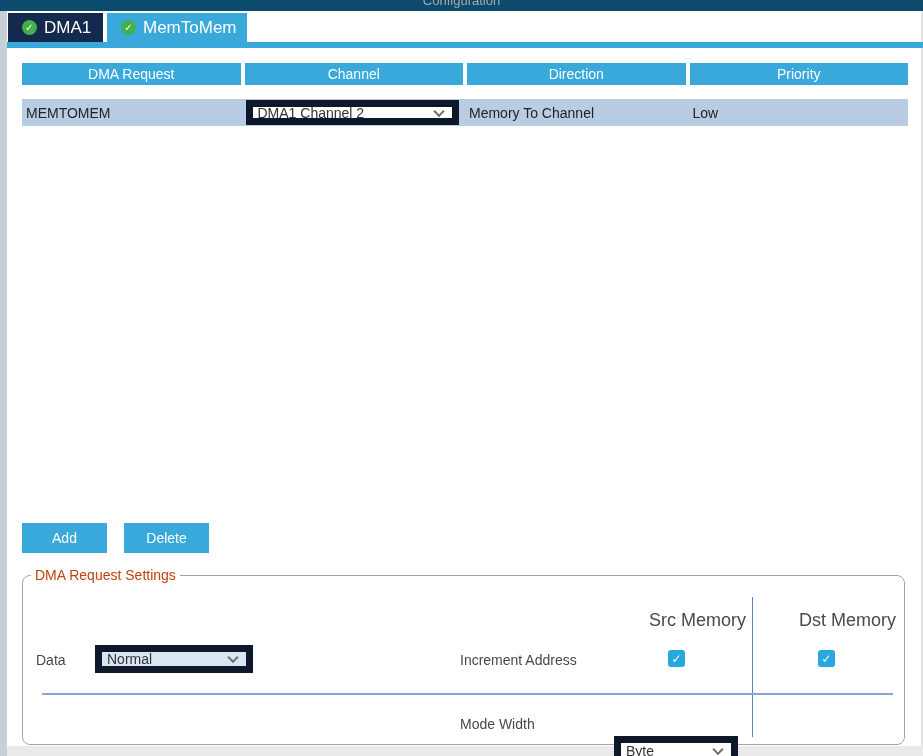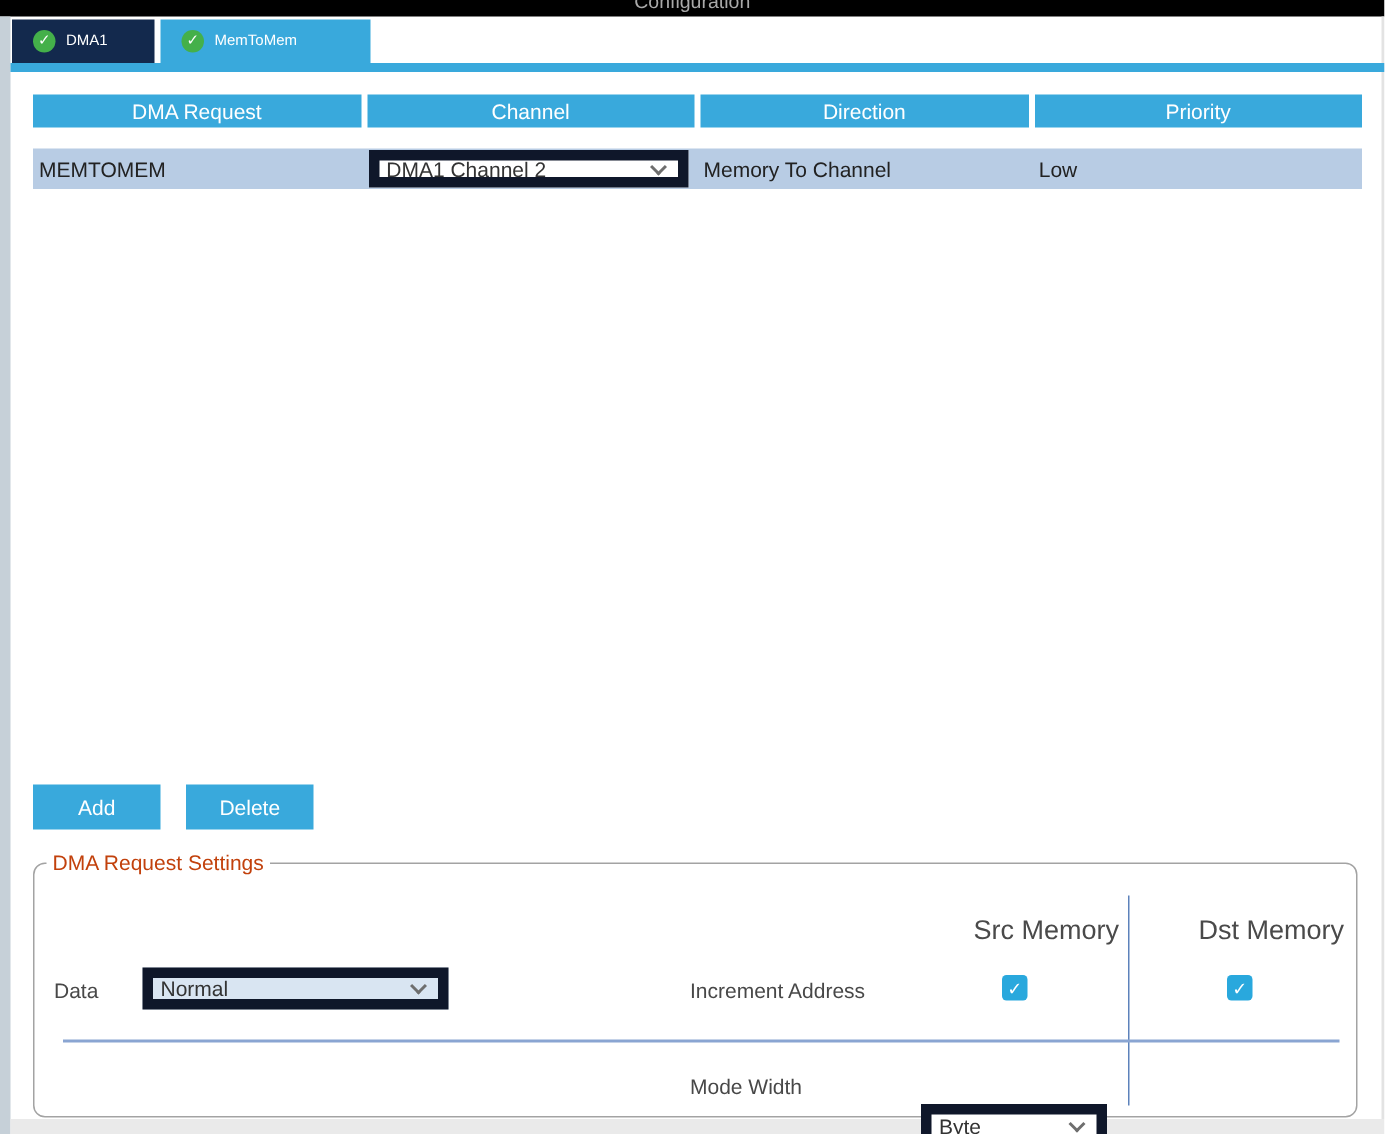--- a/index.html
+++ b/index.html
@@ -5,34 +5,34 @@
   * { margin:0; padding:0; box-sizing:border-box; }
   html,body { width:923px; height:756px; }
   body {
     font-family:"Liberation Sans","DejaVu Sans",sans-serif;
     background:#ffffff; position:relative; overflow:hidden;
     color:#3f3f3f;
   }
   .abs { position:absolute; }
 
   
-  .title-bar { left:0; top:0; width:923px; height:11px; background:#000000; overflow:hidden; }
+  .title-bar { left:0; top:0; width:923px; height:11px; background:#0c4a6e; overflow:hidden; }
   .title-bar .title-text {
     position:absolute; left:0; top:-7px; width:100%; text-align:center;
     color:#a9a9a9; font-size:13px; line-height:16px;
   }
 
   
   .left-strip   { left:0; top:11px; width:7px; height:745px; background:#c6d0d8; }
   .bottom-strip { left:7px; top:746px; width:916px; height:10px; background:#eaeaea; }
   .right-strip  { left:921px; top:11px; width:2px; height:735px; background:#e3e3e3; }
 
   
   .tab { top:13px; height:29px; display:flex; align-items:center; gap:7px;
-         padding:10px 14px; font-size:10px; color:#ffffff; cursor:pointer; }
+         padding:10px 14px; font-size:17px; color:#ffffff; cursor:pointer; }
   .tab-dma1 { left:8px; width:95px; background:#13294d; }
   .tab-memtomem { left:107px; width:140px; background:#39a9dc; }
   .tab-underline { left:7px; top:42px; width:916px; height:6px; background:#39a9dc; }
   .check-icon {
     width:15px; height:15px; border-radius:50%; background:#44b04a;
     display:flex; align-items:center; justify-content:center; flex:0 0 auto;
   }
   .check-icon::after { content:"✓"; color:#ffffff; font-size:10px; line-height:1; }
 
   
@@ -72,21 +72,21 @@
 
   .col-head { top:610px; font-size:18px; color:#4a4a4a; text-align:right; width:140px; }
   .src-head { left:606px; }
   .dst-head { left:756px; }
 
   .v-divider { left:752px; top:597px; width:1px; height:140px; background:#5d82bb; }
   .h-divider { left:42px; top:693px; width:851px; height:2px; background:#8aa5d2; }
 
   .lbl { font-size:14px; color:#484848; }
   .mode-label { left:36px; top:652px; }
-  .combo-mode { left:95px; top:645px; width:204px; height:28px; background:#d9e5f2; }
+  .combo-mode { left:95px; top:645px; width:158px; height:28px; background:#d9e5f2; }
   .inc-label { left:460px; top:652px; }
 
   .checkbox { top:650px; width:17px; height:17px; background:#29a8dd; border-radius:3px;
               display:flex; align-items:center; justify-content:center; cursor:pointer; }
   .checkbox::after { content:"✓"; color:#ffffff; font-size:12px; line-height:1; }
   .cb-src { left:668px; }
   .cb-dst { left:818px; }
 
   .dw-label { left:460px; top:716px; }
   .combo-byte-src { left:614px; top:708px; width:124px; height:30px; }

